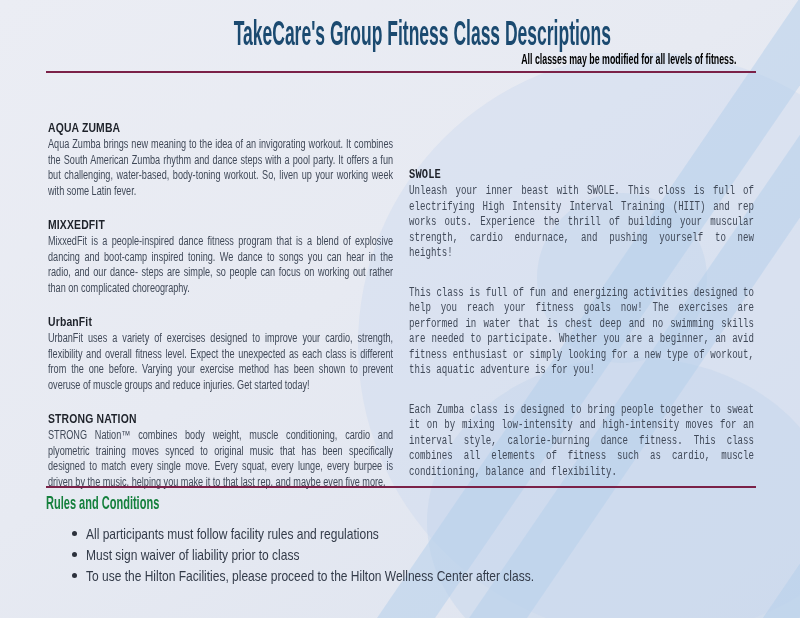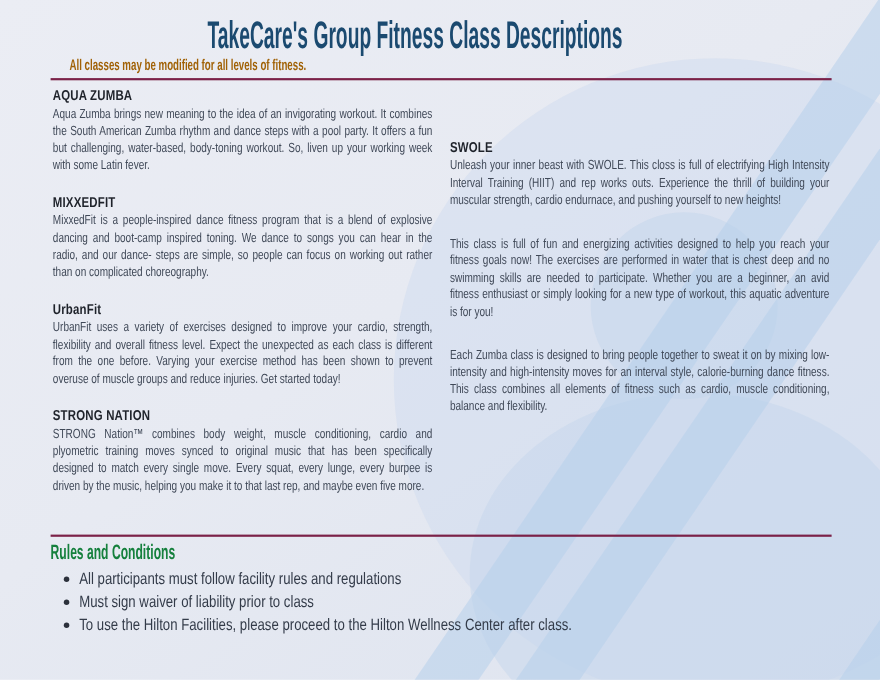--- a/index.html
+++ b/index.html
@@ -4,46 +4,46 @@
 <style>
   html,body{margin:0;padding:0;}
   body{
     width:800px;height:618px;overflow:hidden;
     font-family:"Liberation Sans", sans-serif;
     background:linear-gradient(145deg,#ebedf4 0%,#e7eaf2 45%,#dde3ef 100%);
   }
   .page{position:relative;width:800px;height:618px;overflow:hidden;}
   .watermark{position:absolute;left:0;top:0;width:800px;height:618px;pointer-events:none;}
 
-  header{position:absolute;top:14px;left:0;right:0;text-align:left;}
+  header{position:absolute;top:14px;left:0;right:0;text-align:right;}
   h1{margin:0;font-size:35px;line-height:37px;font-weight:bold;color:#1b4a70;}
   .tcond{display:inline-block;transform:scaleX(0.5);transform-origin:center top;white-space:nowrap;}
-  .subtitle{margin-top:0;font-size:14px;line-height:16px;font-weight:bold;color:#a16207;}
+  .subtitle{margin-top:0;font-size:14px;line-height:16px;font-weight:bold;color:#000000;}
   .scond{display:inline-block;transform:scaleX(0.63);transform-origin:center top;white-space:nowrap;}
 
   .divider{position:absolute;left:46px;width:710px;height:2px;background:#7b2148;}
   .divider-top{top:71px;}
   .divider-bottom{top:486px;}
 
   .content{position:absolute;top:79px;left:48px;width:706px;display:flex;gap:16px;}
-  .col{width:345px;}
-  .col.right{padding-top:47px;}
+  .col{width:345px;margin-top:41px;}
+  .col.right{padding-top:47px;font-family:Liberation Mono, monospace;}
   .sec{margin-bottom:18px;}
   .col.right .sec{margin-bottom:24px;}
   h2{margin:0 0 2px 0;font-size:13px;line-height:15px;font-weight:bold;color:#1e222a;}
   .hcond{display:inline-block;transform:scaleX(0.8);transform-origin:left center;white-space:nowrap;letter-spacing:.2px;}
   .sec p{
     margin:0;width:454px;transform:scaleX(0.76);transform-origin:left top;
     font-size:12px;line-height:15.5px;text-align:justify;color:#404958;
   }
 
   .rules{position:absolute;top:492px;left:46px;width:710px;}
   .rules-h{margin:0 0 7px 0;font-size:19px;line-height:21px;font-weight:bold;color:#15803d;}
   .rcond{display:inline-block;transform:scaleX(0.58);transform-origin:left top;white-space:nowrap;}
-  .rules ul{list-style:none;margin:0;padding:0 0 0 12px;}
+  .rules ul{list-style:none;margin:14px;padding:0 0 0 12px;}
   .rules li{position:relative;padding-left:14px;margin-bottom:7px;font-size:15px;line-height:14px;color:#333b49;}
   .dot{position:absolute;left:0;top:4px;width:5px;height:5px;border-radius:50%;background:#2c313c;}
   .btxt{display:inline-block;transform:scaleX(0.8);transform-origin:left center;white-space:nowrap;}
 </style>
 </head>
 <body>
 
 <div class="page">
 
   <svg class="watermark" viewBox="0 0 800 618" aria-hidden="true">

